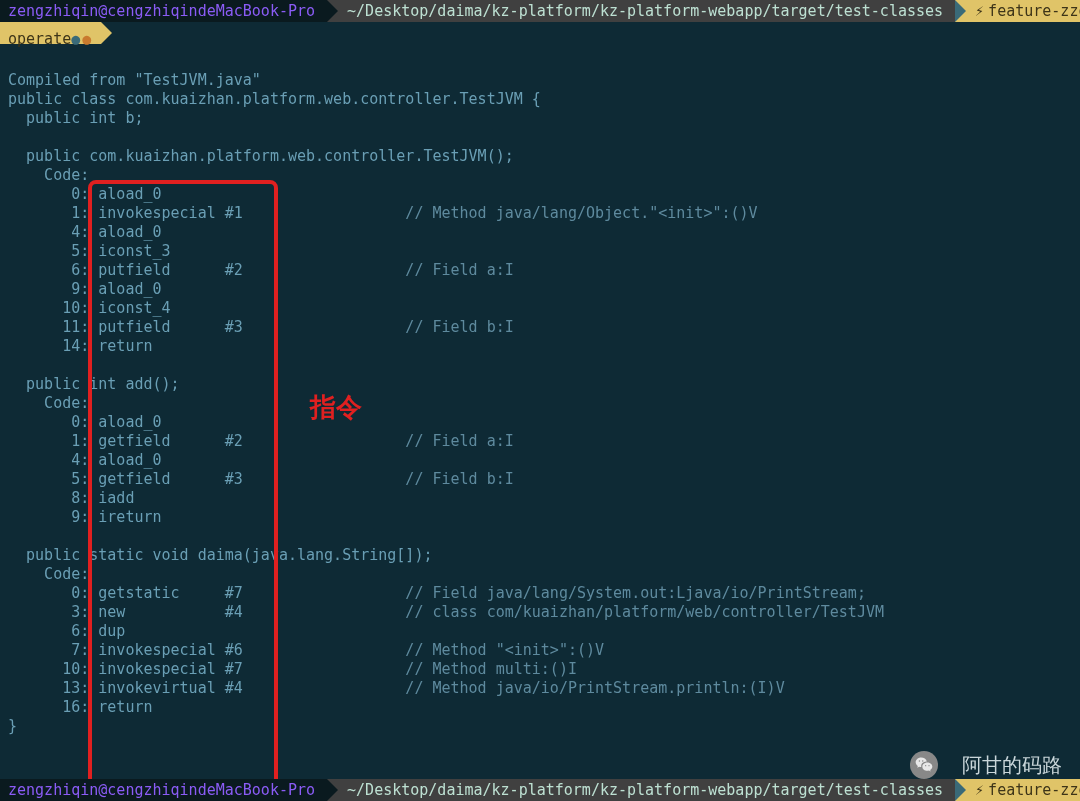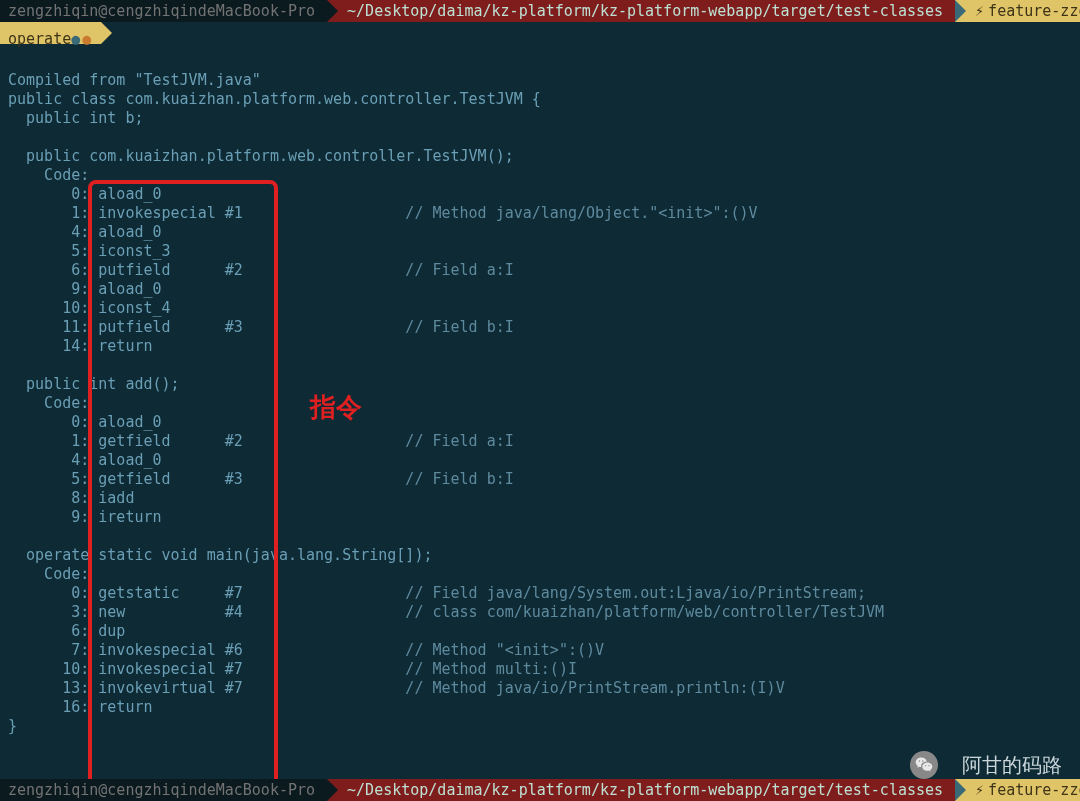--- a/index.html
+++ b/index.html
@@ -14,38 +14,38 @@
     position: relative;
   }
   .prompt-bar {
     height: 22px;
     display: flex;
     align-items: center;
     white-space: nowrap;
   }
   .seg-user {
     background: #0a1a1f;
-    color: #737373;
+    color: #8b5cf6;
     padding: 0 12px 0 8px;
     position: relative;
     display: flex;
     align-items: center;
     height: 100%;
   }
   .seg-user::after {
     content: "";
     position: absolute;
     right: -11px; top: 0;
     border-left: 11px solid #0a1a1f;
     border-top: 11px solid transparent;
     border-bottom: 11px solid transparent;
     z-index: 2;
   }
   .seg-path {
-    background: #7f1d1d;
+    background: #404040;
     color: #bde0d2;
     padding: 0 12px 0 20px;
     position: relative;
     display: flex;
     align-items: center;
     height: 100%;
     text-align: right;
   }
   .seg-path::after {
     content: "";
@@ -193,28 +193,28 @@
 
 <span>  public int add();</span>
 <span>    Code:</span>
 <span>       0: aload_0</span>
 <span><span>       1: getfield      #2</span><span class="cmt">                  // Field a:I</span></span>
 <span>       4: aload_0</span>
 <span><span>       5: getfield      #3</span><span class="cmt">                  // Field b:I</span></span>
 <span>       8: iadd</span>
 <span>       9: ireturn</span>
 
-<span>  operate static void main(java.lang.String[]);</span>
+<span>  public static void daima(java.lang.String[]);</span>
 <span>    Code:</span>
 <span><span>       0: getstatic     #7</span><span class="cmt">                  // Field java/lang/System.out:Ljava/io/PrintStream;</span></span>
 <span><span>       3: new           #4</span><span class="cmt">                  // class com/kuaizhan/platform/web/controller/TestJVM</span></span>
 <span>       6: dup</span>
 <span><span>       7: invokespecial #6</span><span class="cmt">                  // Method "&lt;init&gt;":()V</span></span>
 <span><span>      10: invokespecial #7</span><span class="cmt">                  // Method multi:()I</span></span>
-<span><span>      13: invokevirtual #7</span><span class="cmt">                  // Method java/io/PrintStream.println:(I)V</span></span>
+<span><span>      13: invokevirtual #4</span><span class="cmt">                  // Method java/io/PrintStream.println:(I)V</span></span>
 <span>      16: return</span>
 <span>}</span>
 </div>
 
 <div class="red-box"></div>
 <div class="annotation">指令</div>
 
 <div class="watermark">
   <div class="wm-icon">
     <svg viewBox="0 0 24 24">

